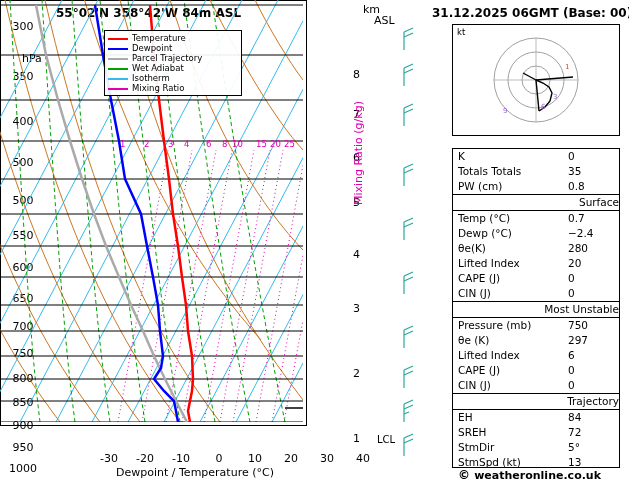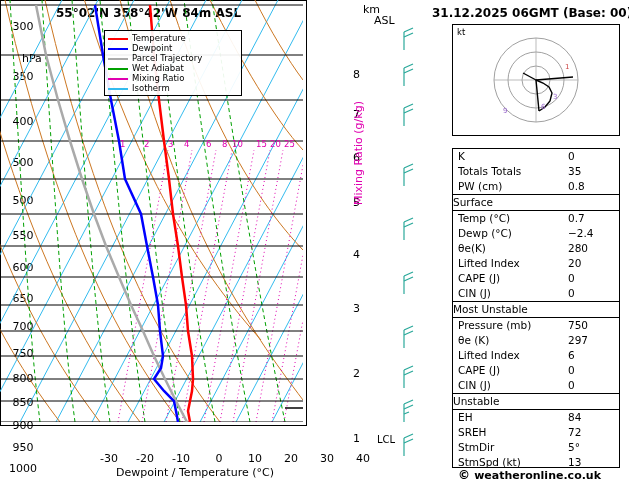--- a/index.html
+++ b/index.html
@@ -41,21 +41,21 @@
   
   #datehdr{left:432px;top:6px;font-size:12px;color:#000;font-weight:bold;white-space:nowrap;}
 
   #hodo{left:452px;top:24px;width:166px;height:110px;border:1px solid #000;background:#fff;}
   #kt-label{left:4px;top:2px;font-size:8.5px;color:#000;}
 
   #infobox{left:452px;top:148px;width:166px;height:318px;border:1px solid #000;background:#fff;font-size:10.5px;color:#000;}
   .inforow{position:relative;height:15px;line-height:15px;padding:0 5px;white-space:nowrap;}
   .inforow .k{position:absolute;left:5px;}
   .inforow .v{position:absolute;left:115px;}
-  .secthead{height:15px;line-height:15px;text-align:left;font-size:10.5px;border-top:1px solid #000;border-bottom:1px solid #000;}
+  .secthead{height:15px;line-height:15px;text-align:right;font-size:10.5px;border-top:1px solid #000;border-bottom:1px solid #000;}
 
   #credit{left:458px;top:468px;font-size:11px;color:#000;font-weight:bold;}
   #credit .c{font-size:12px;}
 </style>
 </head>
 <body>
 
 <div id="root">
 
   <div id="sounding" class="abs">
@@ -176,22 +176,22 @@
           <text x="270" y="147">20</text>
           <text x="284" y="147">25</text>
         </g>
       </svg>
 
       <div id="legend" class="abs">
         <div class="legrow"><span class="legline" style="border-top-color:#ff0000"></span><span>Temperature</span></div>
         <div class="legrow"><span class="legline" style="border-top-color:#0000ff"></span><span>Dewpoint</span></div>
         <div class="legrow"><span class="legline" style="border-top-color:#aaaaaa"></span><span>Parcel Trajectory</span></div>
         <div class="legrow"><span class="legline" style="border-top-color:#00a000"></span><span>Wet Adiabat</span></div>
+        <div class="legrow"><span class="legline" style="border-top-color:#33bbee"></span><span>Isotherm</span></div>
         <div class="legrow"><span class="legline" style="border-top-color:#e000b0"></span><span>Mixing Ratio</span></div>
-        <div class="legrow"><span class="legline" style="border-top-color:#33bbee"></span><span>Isotherm</span></div>
       </div>
     </div>
 
     <div id="xaxis" class="abs">
       <div class="xlab" style="left:14px">-30</div>
       <div class="xlab" style="left:50px">-20</div>
       <div class="xlab" style="left:86px">-10</div>
       <div class="xlab" style="left:124px">0</div>
       <div class="xlab" style="left:160px">10</div>
       <div class="xlab" style="left:196px">20</div>
@@ -357,21 +357,21 @@
       </div>
     <div class="inforow">
         <span class="k">CAPE (J)</span>
         <span class="v">0</span>
       </div>
     <div class="inforow">
         <span class="k">CIN (J)</span>
         <span class="v">0</span>
       </div>
 
-    <div class="secthead">Unstable</div>
+    <div class="secthead">Trajectory</div>
     <div class="inforow">
         <span class="k">EH</span>
         <span class="v">84</span>
       </div>
     <div class="inforow">
         <span class="k">SREH</span>
         <span class="v">72</span>
       </div>
     <div class="inforow">
         <span class="k">StmDir</span>

